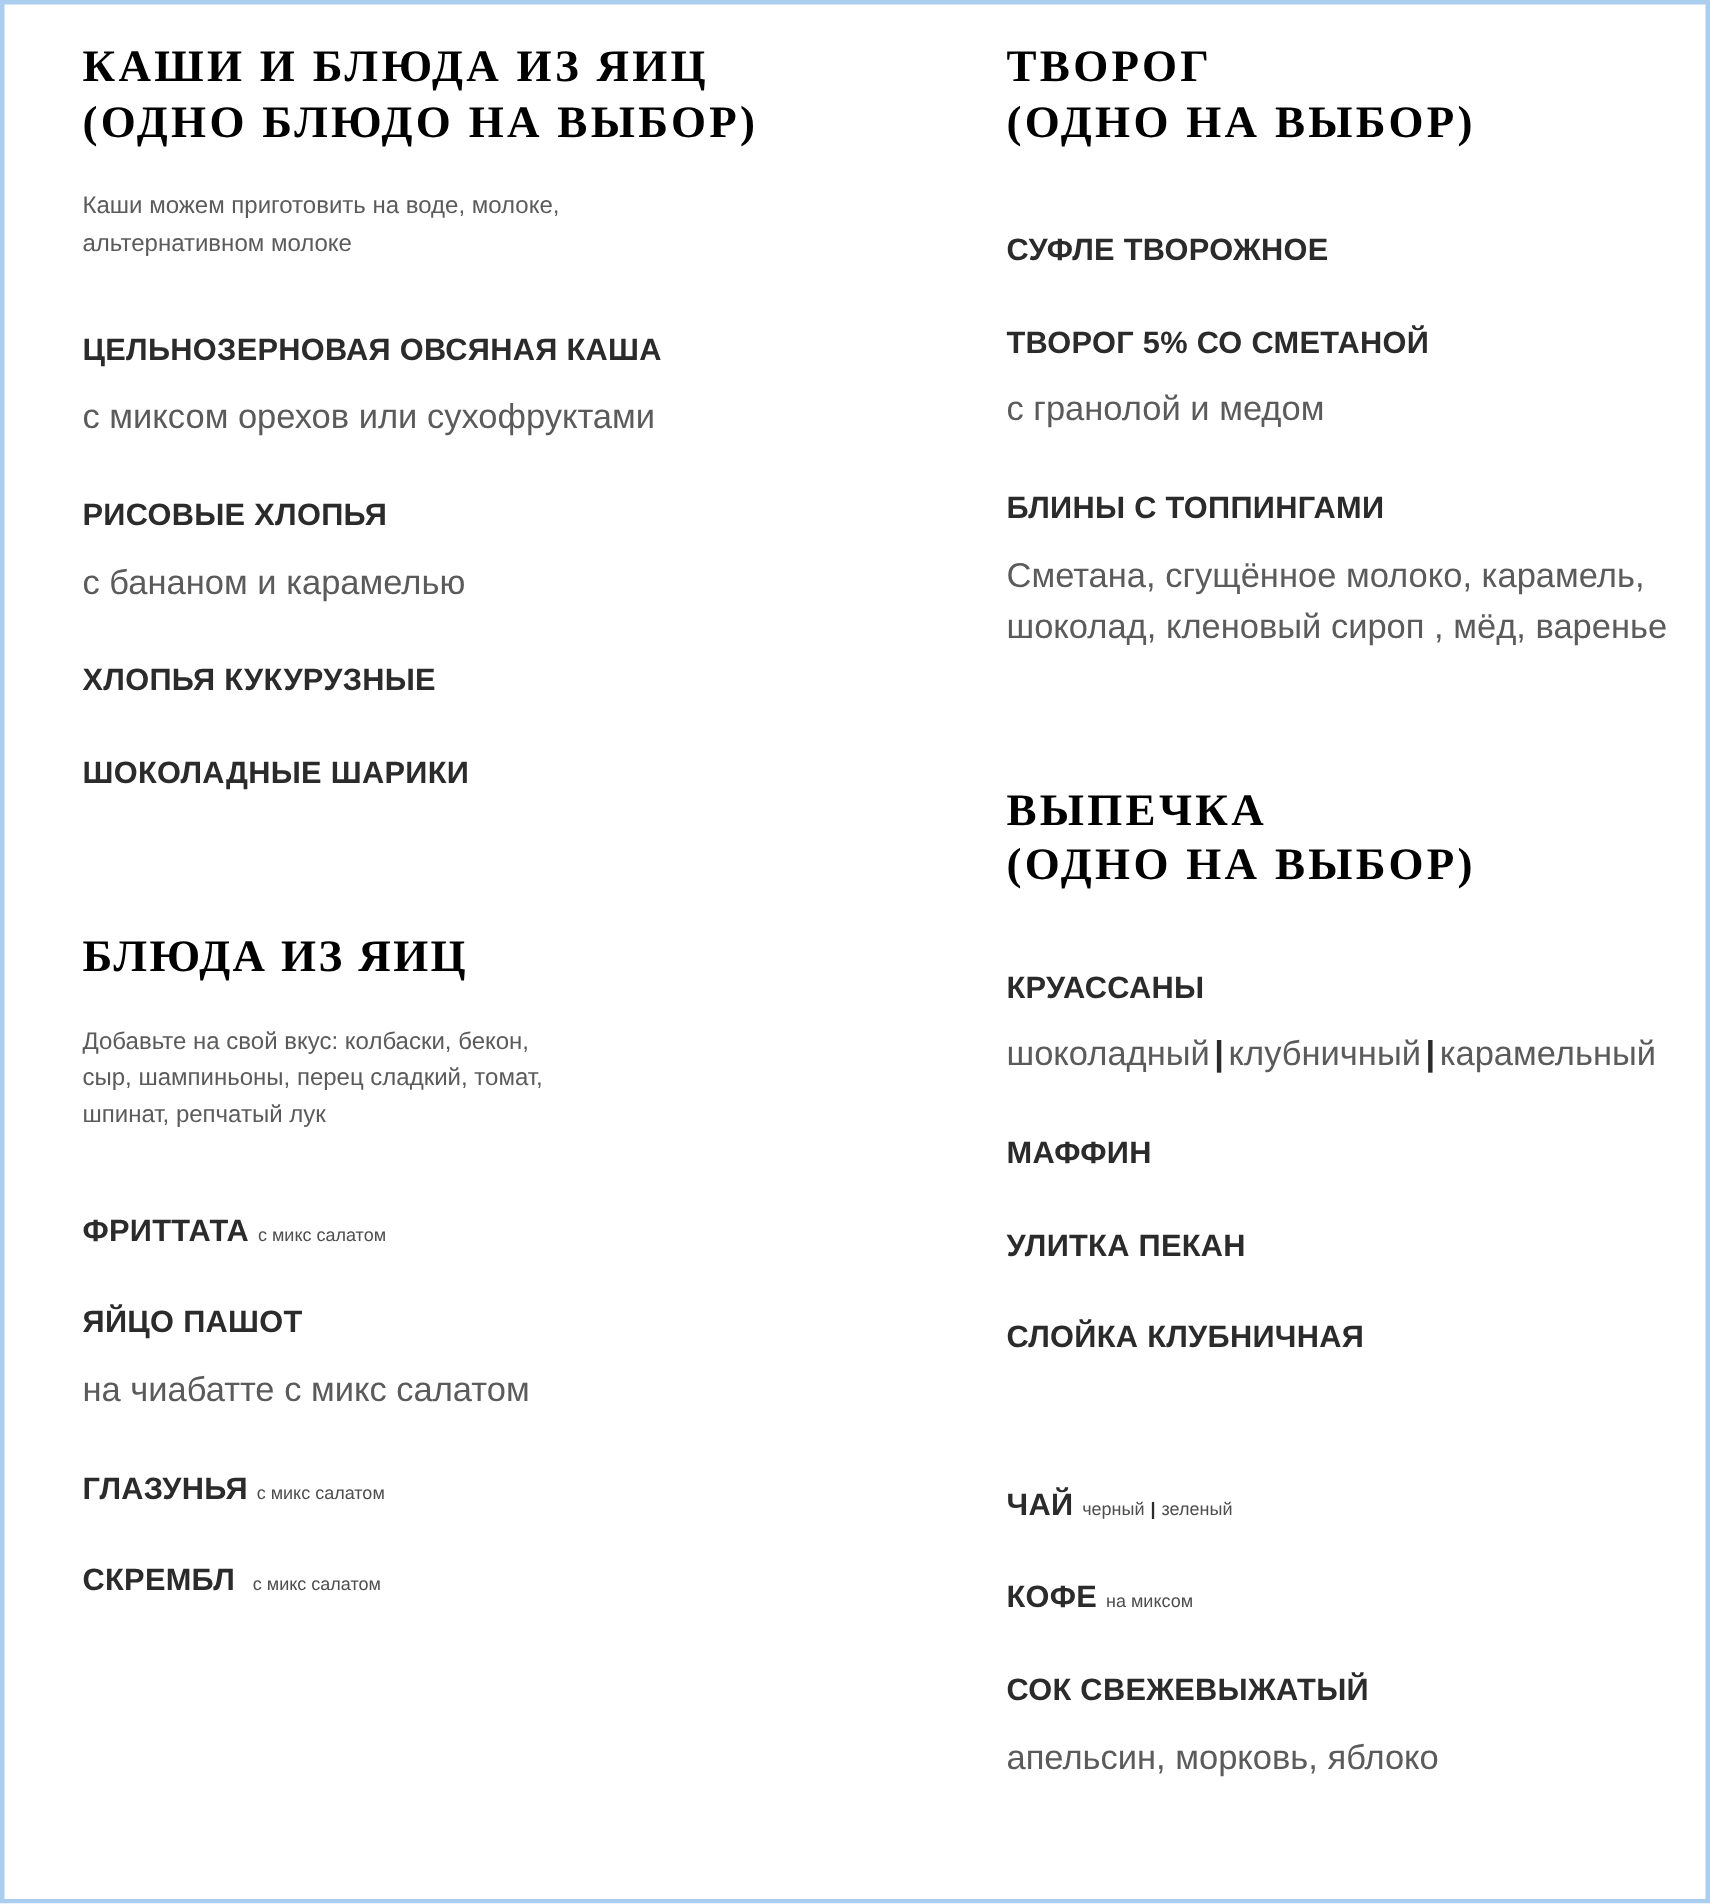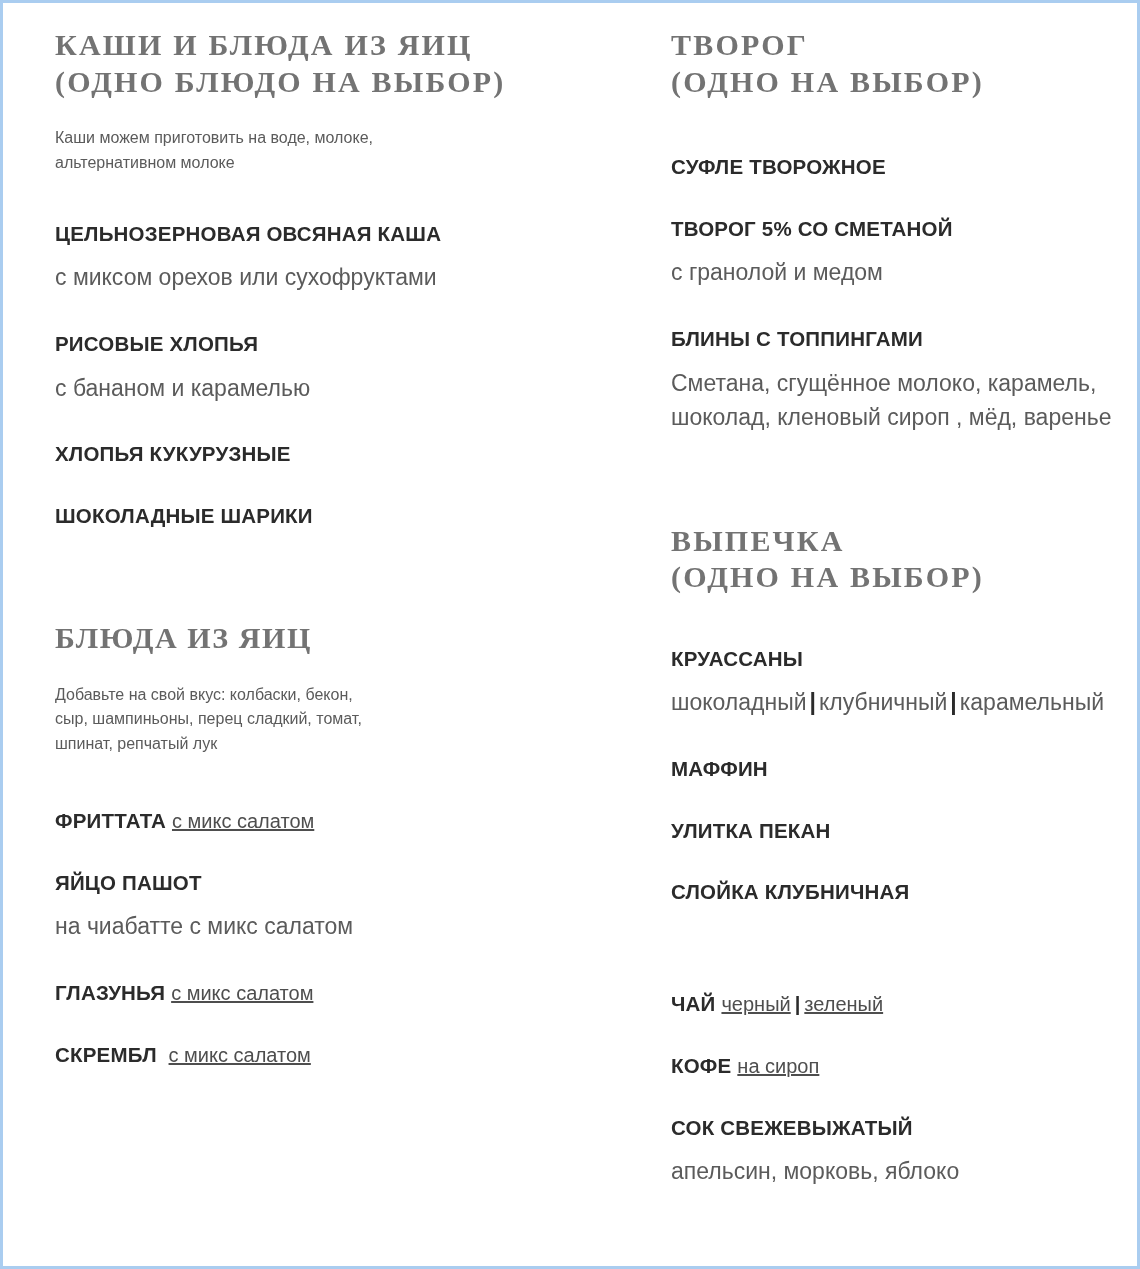--- a/index.html
+++ b/index.html
@@ -41,21 +41,21 @@
   }
   .col-right {
     width: 470px;
     flex: 0 0 470px;
     margin-left: 16px;
   }
 
   
   .section-head {
     font-family: "Liberation Serif", "DejaVu Serif", serif;
-    color: #737373;
+    color: #000000;
     font-weight: 700;
     font-size: 30px;
     line-height: 1.22;
     letter-spacing: 2.2px;
     text-transform: uppercase;
     margin: 0;
     white-space: pre-line;
   }
   .section-head.tight {
     letter-spacing: 1.6px;
@@ -79,25 +79,24 @@
     color: #2b2b2b;
     font-size: 20.5px;
     font-weight: 700;
     letter-spacing: 0.2px;
     text-transform: uppercase;
     line-height: 1.25;
     margin: 0;
   }
   .dish-name .inline-desc {
     font-weight: 400;
-    font-size: 20px;
+    font-size: 12px;
     color: #4e4e4e;
     letter-spacing: 0;
     text-transform: none;
-    text-decoration: underline;
   }
   .dish-desc {
     color: #5b5b5b;
     font-size: 23px;
     line-height: 1.5;
     margin: 14px 0 0 0;
     font-weight: 400;
     white-space: pre-line;
   }
   .dish-desc .sep {
@@ -213,21 +212,21 @@
         </div>
       </div>
 
       <div style="margin-top:86px;">
 
         <div class="dish" style="margin-top:48px;">
           <div class="dish-name"><span>ЧАЙ</span> <span class="inline-desc">черный</span><span class="inline-desc" style="font-weight:700;color:#2b2b2b;padding:0 4px;">|</span><span class="inline-desc">зеленый</span></div>
         </div>
 
         <div class="dish gap-md">
-          <div class="dish-name"><span>КОФЕ</span> <span class="inline-desc">на сироп</span></div>
+          <div class="dish-name"><span>КОФЕ</span> <span class="inline-desc">на миксом</span></div>
         </div>
 
         <div class="dish gap-md">
           <div class="dish-name">СОК СВЕЖЕВЫЖАТЫЙ</div>
           <div class="dish-desc">апельсин, морковь, яблоко</div>
         </div>
       </div>
 
     </div>
   </div>

